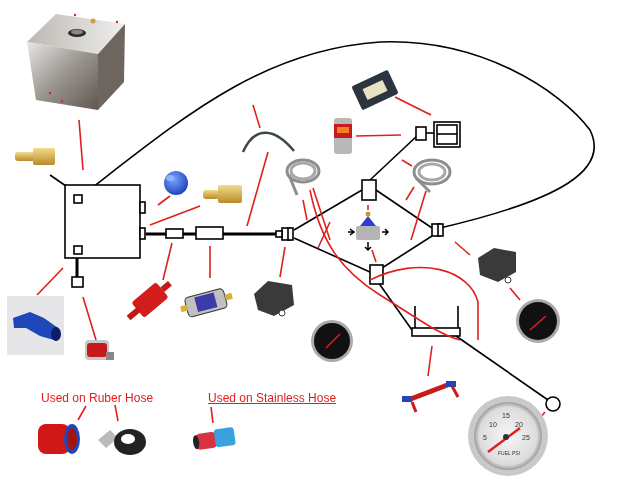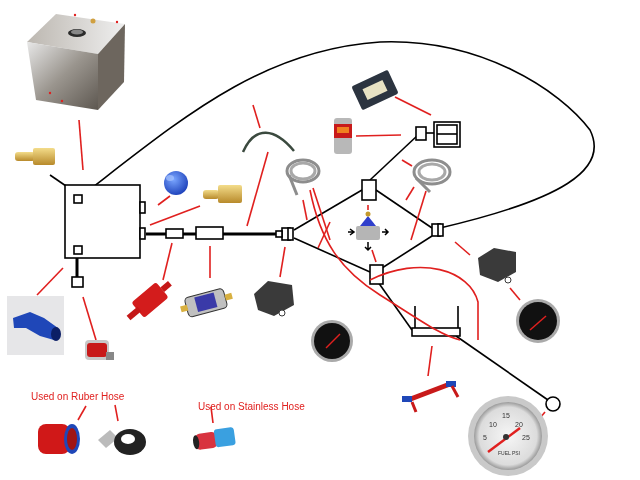--- a/index.html
+++ b/index.html
@@ -1,18 +1,18 @@
 <!DOCTYPE html>
 <html><head>
 <meta charset="utf-8">
 <style>
   html,body{margin:0;padding:0;background:#fff;}
   body{width:640px;height:480px;position:relative;overflow:hidden;font-family:"Liberation Sans",sans-serif;}
   #diagram{position:absolute;left:0;top:0;width:640px;height:480px;}
-  .caption{position:absolute;color:#e0201f;font-size:10px;white-space:nowrap;}
+  .caption{position:absolute;color:#e0201f;font-size:12px;white-space:nowrap;margin-left:10px;}
 </style>
 </head>
 <body>
 
 <svg id="diagram" viewBox="0 0 640 480" xmlns="http://www.w3.org/2000/svg">
   <defs>
     <linearGradient id="metal" x1="0" y1="0" x2="1" y2="1">
       <stop offset="0" stop-color="#e8e8e8"></stop>
         <stop offset="0.5" stop-color="#9a958e"></stop>
         <stop offset="1" stop-color="#5d5750"></stop>
@@ -266,13 +266,13 @@
   <g>
     <g transform="rotate(-8 212 440)">
       <rect x="195" y="432" width="22" height="16" rx="5" fill="#d8333f"></rect>
       <rect x="215" y="430" width="20" height="18" rx="3" fill="#3aa0e0"></rect>
       <ellipse cx="196" cy="440" rx="3" ry="7" fill="#222"></ellipse>
     </g>
   </g>
 </svg>
 
 <div class="caption" style="left:31px;top:391px;">Used on Ruber Hose</div>
-<div class="caption" style="left:198px;top:401px;">Used on Stainless Hose</div>
+<div class="caption" style="left:198px;top:391px;text-decoration:underline;">Used on Stainless Hose</div>
 
 </body></html>

